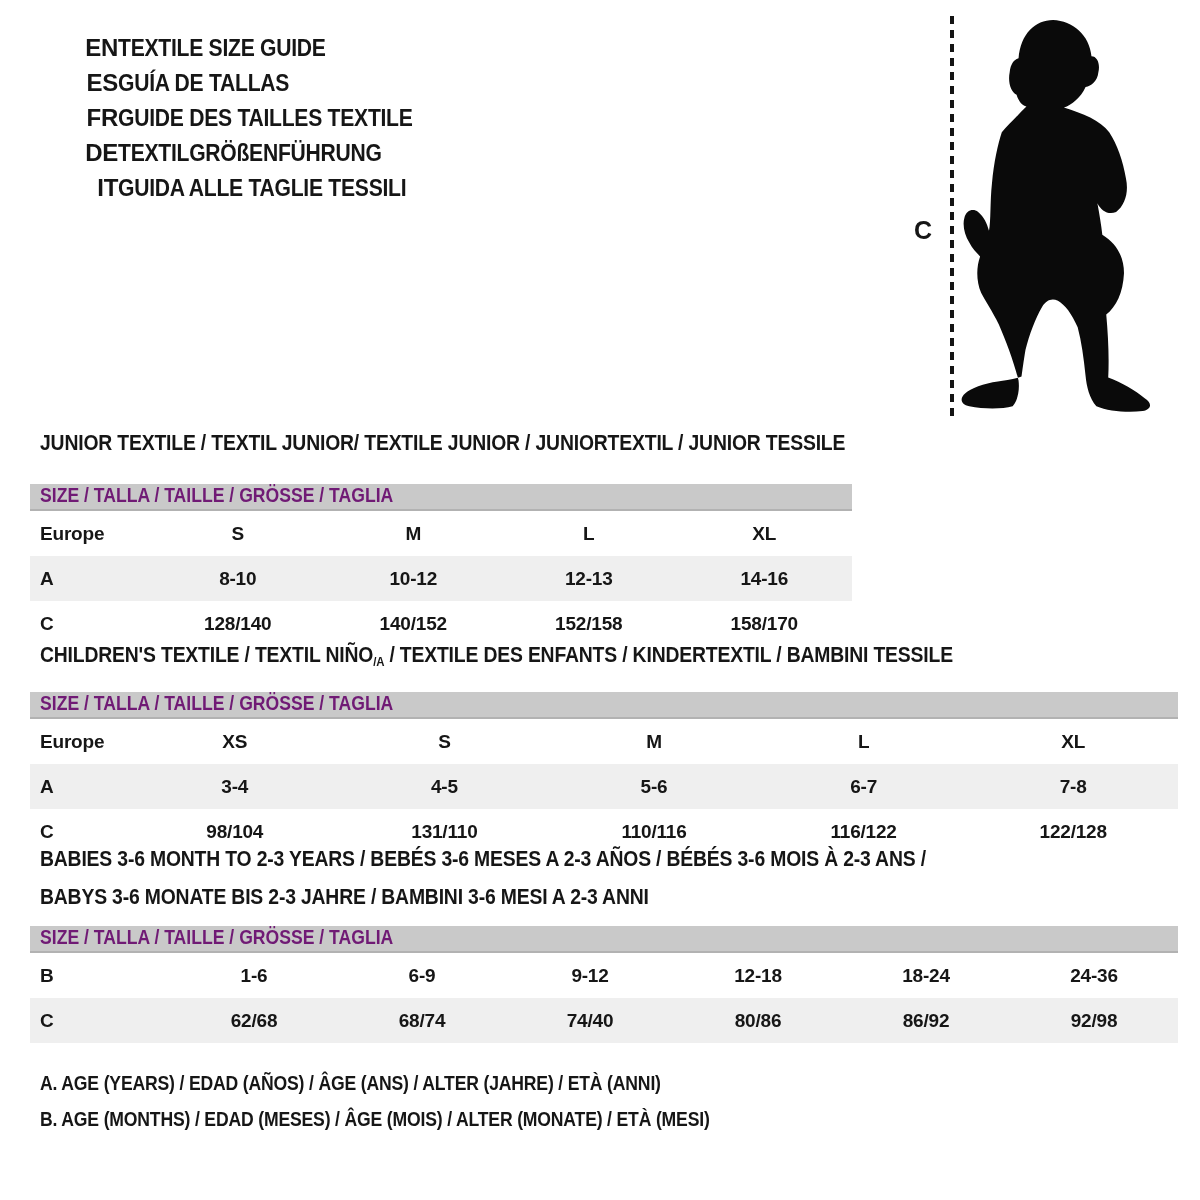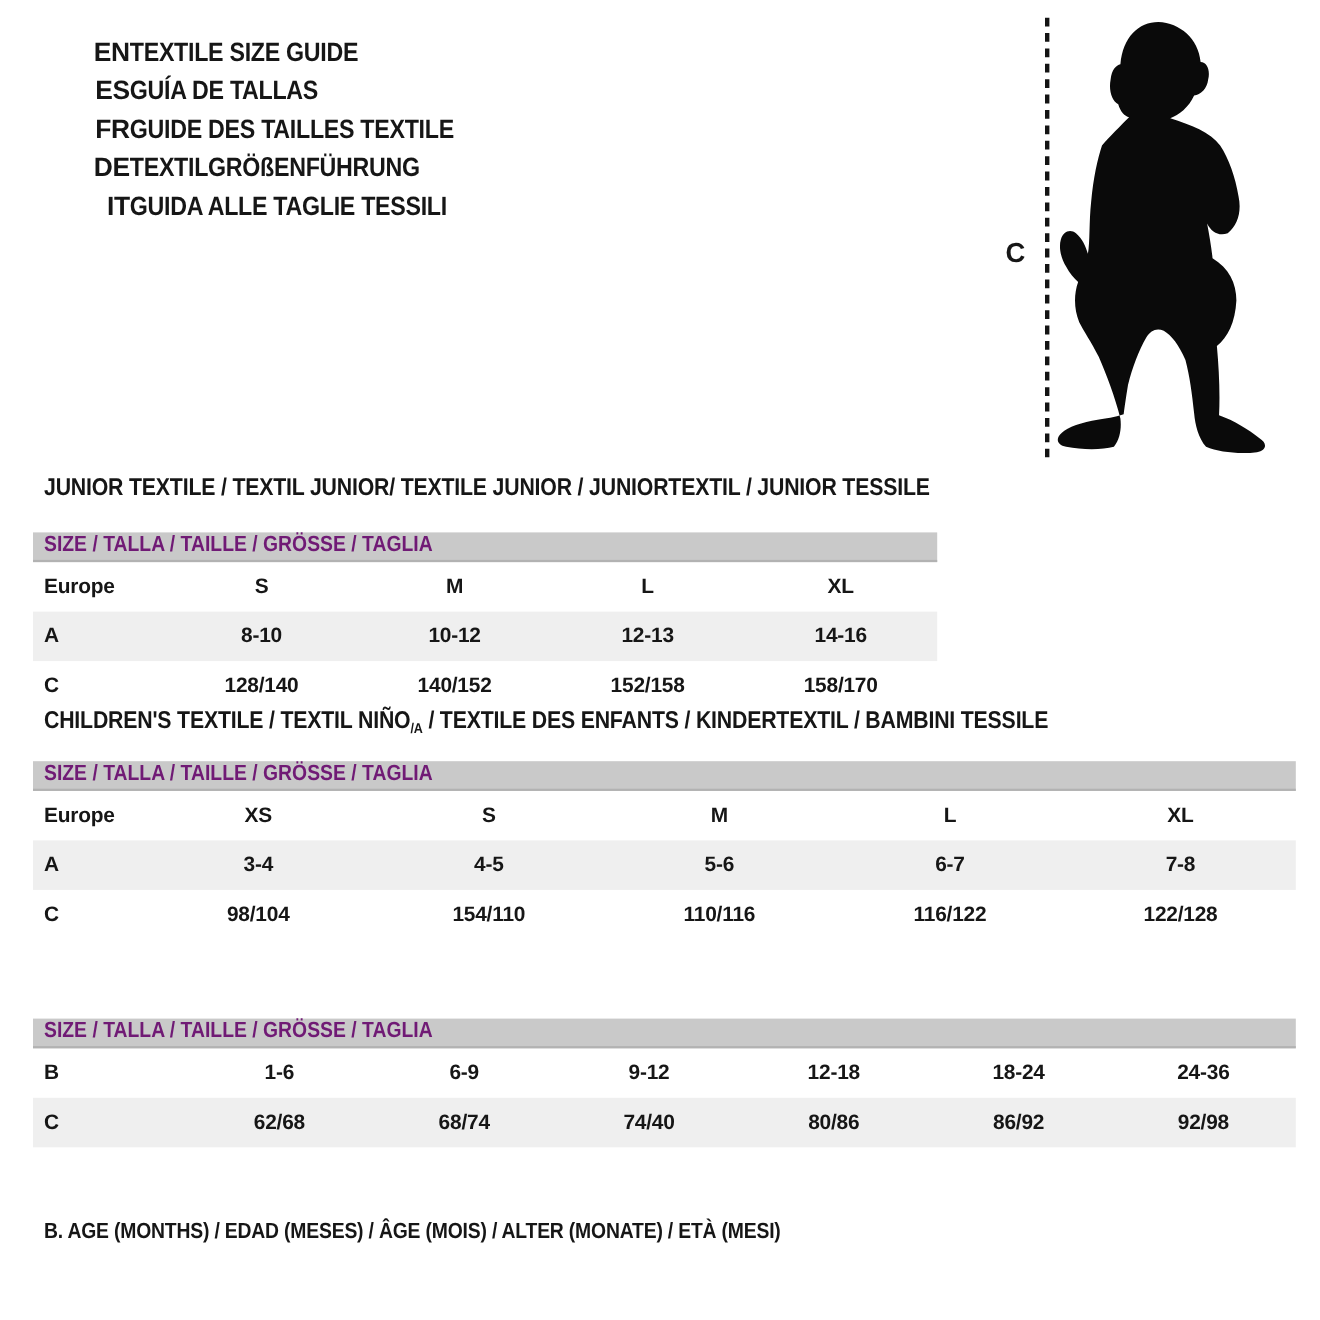--- a/index.html
+++ b/index.html
@@ -135,27 +135,33 @@
       <div class="tlabel">A</div>
       <div class="tcell">3-4</div>
       <div class="tcell">4-5</div>
       <div class="tcell">5-6</div>
       <div class="tcell">6-7</div>
       <div class="tcell">7-8</div>
     </div>
     <div class="trow">
       <div class="tlabel">C</div>
       <div class="tcell">98/104</div>
-      <div class="tcell">154/110</div>
+      <div class="tcell">131/110</div>
       <div class="tcell">110/116</div>
       <div class="tcell">116/122</div>
       <div class="tcell">122/128</div>
     </div>
   </div>
 
+  <div class="section-title" style="top:846px;">
+    <span class="cond">BABIES 3-6 MONTH TO 2-3 YEARS / BEBÉS 3-6 MESES A 2-3 AÑOS / BÉBÉS 3-6 MOIS À 2-3 ANS /</span>
+  </div>
+  <div class="section-title" style="top:884px;">
+    <span class="cond">BABYS 3-6 MONATE BIS 2-3 JAHRE / BAMBINI 3-6 MESI A 2-3 ANNI</span>
+  </div>
   <div class="sg-table babies" style="top:926px;width:1148px;">
     <div class="bar">
       <span class="cond">SIZE / TALLA / TAILLE / GRÖSSE / TAGLIA</span>
     </div>
     <div class="trow">
       <div class="tlabel">B</div>
       <div class="tcell">1-6</div>
       <div class="tcell">6-9</div>
       <div class="tcell">9-12</div>
       <div class="tcell">12-18</div>
@@ -166,17 +172,20 @@
       <div class="tlabel">C</div>
       <div class="tcell">62/68</div>
       <div class="tcell">68/74</div>
       <div class="tcell">74/40</div>
       <div class="tcell">80/86</div>
       <div class="tcell">86/92</div>
       <div class="tcell">92/98</div>
     </div>
   </div>
 
+  <div class="legend-line" style="top:1072px;">
+    <span class="cond">A. AGE (YEARS) / EDAD (AÑOS) / ÂGE (ANS) / ALTER (JAHRE) / ETÀ (ANNI)</span>
+  </div>
   <div class="legend-line" style="top:1108px;">
     <span class="cond">B. AGE (MONTHS) / EDAD (MESES) / ÂGE (MOIS) / ALTER (MONATE) / ETÀ (MESI)</span>
   </div>
 
 </div>
 
 </body></html>

